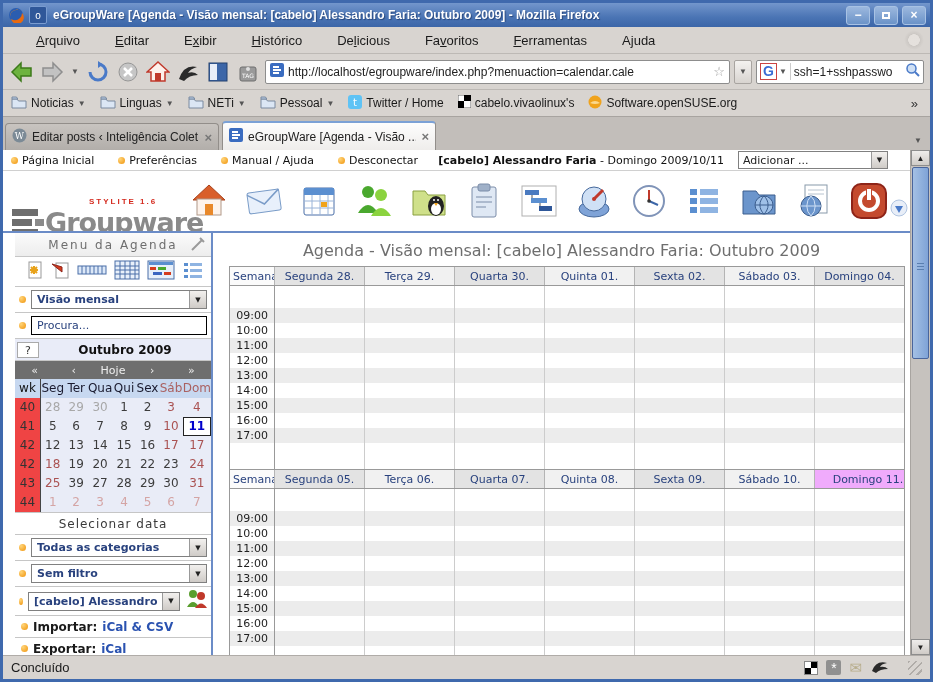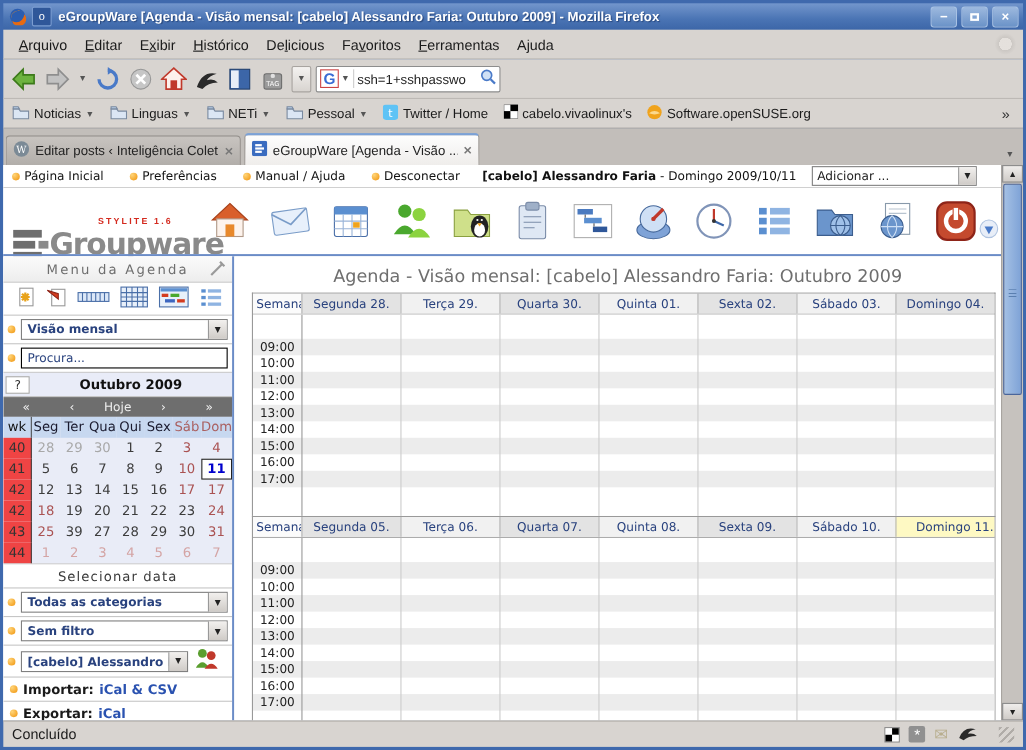--- a/index.html
+++ b/index.html
@@ -14,21 +14,21 @@
     color:#fff; font-size:10px; display:flex; align-items:center; justify-content:center; }
   .tb-title { color:#fff; font-weight:bold; font-size:12px; flex:1; white-space:nowrap; overflow:hidden; text-shadow:1px 1px 1px #28477c; }
   .tb-btn { width:24px; height:19px; margin-left:4px; border:1px solid #a8c2e4; border-radius:3px;
     background:linear-gradient(#9cb8de,#6b93c8); color:#fff; font-weight:bold; font-size:12px;
     display:flex; align-items:center; justify-content:center; cursor:default; }
   .maxsq { width:8px; height:7px; border:2px solid #fff; display:inline-block; }
 
   
   .menubar { position:absolute; left:3px; top:27px; right:3px; height:27px; background:#d8d4d0;
     border-bottom:1px solid #bdb9b5; display:flex; align-items:center; padding:0 6px; font-size:13px; color:#1a1a1a; }
-  .mitem { padding:3px 8px; }
+  .mitem { padding:3px 8px;margin-left:19px; }
   .throbber { margin-left:auto; width:20px; height:20px; border-radius:50%;
     background:radial-gradient(circle,#e8e4e0 40%,#c8c4c0 41%,#d8d4d0 70%); opacity:.8; }
 
   
   .navbar { position:absolute; left:3px; top:54px; right:3px; height:36px; background:#d8d4d0;
     border-bottom:1px solid #bdb9b5; display:flex; align-items:center; padding:0 6px; gap:4px; }
   .nbtn { width:26px; height:28px; display:flex; align-items:center; justify-content:center; }
   .nbtn.sm { width:12px; }
   .urlbar { flex:1; height:24px; background:#fff; border:1px solid #8d8d8d; border-radius:2px;
     display:flex; align-items:center; padding:0 4px; gap:4px; min-width:0; }
@@ -92,21 +92,21 @@
   .logo .brand { color:#8a8a8a; font-size:27px; font-weight:bold; letter-spacing:-1px; font-family:"DejaVu Sans",sans-serif; }
   .appicons { flex:1; display:flex; align-items:center; gap:13px; }
   .appicon { width:42px; height:42px; display:flex; align-items:center; justify-content:center; }
   .jumpdown { width:18px; height:18px; margin:14px 2px 0 0; }
   .bluerule { position:absolute; left:0; top:81px; right:20px; height:2px; background:#6b8cc7; }
 
   .bodyrow { position:absolute; left:0; top:83px; right:20px; bottom:0; display:flex; }
 
   
   .sidebar { width:210px; border-right:2px solid #6b8cc7; background:#fff; overflow:hidden;
-    font-family:"DejaVu Sans",sans-serif; }
+    font-family:"DejaVu Sans",sans-serif;padding-left:12px; }
   .sb-section { border-bottom:1px solid #c6c6c6; }
   .sb-menuhead { height:24px; background:linear-gradient(#fbfbfb,#ededed); display:flex; align-items:center;
     justify-content:center; position:relative; color:#6e6e6e; font-size:12px; letter-spacing:2px; }
   .sb-pin { position:absolute; right:6px; top:4px; }
   .sb-tools { height:30px; display:flex; align-items:center; justify-content:space-around; padding:0 4px; }
   .sb-row { min-height:26px; display:flex; align-items:center; padding:2px 4px; gap:5px; }
   .sb-select { flex:1; height:19px; border:1px solid #808080; background:#fff; display:flex; align-items:center; }
   .sb-select .sval { flex:1; padding:0 5px; font-size:11px; font-weight:bold; color:#29427e; white-space:nowrap; overflow:hidden; }
   .sb-select .sarrow { width:17px; height:100%; background:linear-gradient(#f2f0ee,#cfcbc7); border-left:1px solid #999;
     display:flex; align-items:center; justify-content:center; font-size:7px; color:#222; }
@@ -137,21 +137,21 @@
   .mc-d.today { background:#fff; border:1px solid #222; color:#0000cc; font-weight:bold; line-height:17px; }
 
   
   .main { flex:1; overflow:hidden; background:#fff; font-family:"DejaVu Sans",sans-serif; position:relative; }
   .main-title { text-align:center; color:#6e6e6e; font-size:16px; margin:8px 0 6px 0; }
   .wtable { margin-left:16px; width:676px; border:1px solid #999; border-bottom:none; }
   .whead { display:flex; height:19px; border-bottom:1px solid #999; font-size:11px; color:#29427e; }
   .wh-sem { width:44px; background:#fbfbfb; line-height:19px; padding-left:3px; overflow:hidden; white-space:nowrap; }
   .wh-day { width:90px; border-left:1px solid #b4b4b4; text-align:center; line-height:19px; white-space:nowrap; overflow:hidden; }
   .wh-day.alt0 { background:#e3e3e3; } .wh-day.alt1 { background:#f1f1f1; }
-  .wh-day.today { background:#fef9c3;padding-left:17px; }
+  .wh-day.today { background:#f0abfc;padding-left:17px; }
   .wbody { position:relative; background:#fff; overflow:hidden; }
   .trow { position:absolute; left:0; right:0; height:15px; }
   .trow.odd { background:#ececec; }
   .trow .tl { position:absolute; left:0; width:38px; text-align:right; font-size:11px; color:#222; line-height:15px; }
   .colline { position:absolute; top:0; bottom:0; border-left:1px solid #ccc; }
   .colline.first { border-left:1px solid #999; }
 
   
   .statusbar { position:absolute; left:3px; right:3px; bottom:3px; height:24px; background:#d8d4d0;
     border-top:1px solid #b0aca8; display:flex; align-items:center; padding:0 8px; font-size:13px; color:#1a1a1a; }
@@ -244,20 +244,31 @@
           <rect x="3" y="3" width="7" height="16" fill="#e8eef8"></rect>
         </svg>
       </span>
     <span class="nbtn">
       <svg width="22" height="22">
           <rect x="3" y="6" width="16" height="14" rx="2" fill="#9a9a9a" stroke="#6e6e6e"></rect>
           <circle cx="11" cy="8" r="2" fill="#e0e0e0"></circle>
           <text x="11" y="17" text-anchor="middle" font-size="6" fill="#fff" font-family="DejaVu Sans">TAG</text>
         </svg>
       </span>
+    <div class="urlbar">
+      <span>
+        <svg width="14" height="14">
+            <rect width="14" height="14" rx="2" fill="#3a6cc0"></rect>
+            <rect x="3" y="3" width="6" height="2" fill="#fff"></rect>
+            <rect x="3" y="6" width="8" height="2" fill="#fff"></rect>
+            <rect x="3" y="9" width="6" height="2" fill="#fff"></rect>
+          </svg></span>
+      <input readonly="" value="http://localhost/egroupware/index.php?menuaction=calendar.cale" style="">
+      <span style="color:#a0a0a0;font-size:13px">☆</span>
+    </div>
     <span class="url-dd">
         <span class="ddcaret">▼</span>
       </span>
     <div class="searchbox">
       <span class="gbox">
         <span class="gletter">G</span>
         <span class="ddcaret">▼</span>
         </span>
       <input readonly="" value="ssh=1+sshpasswo" style="">
       <span>

